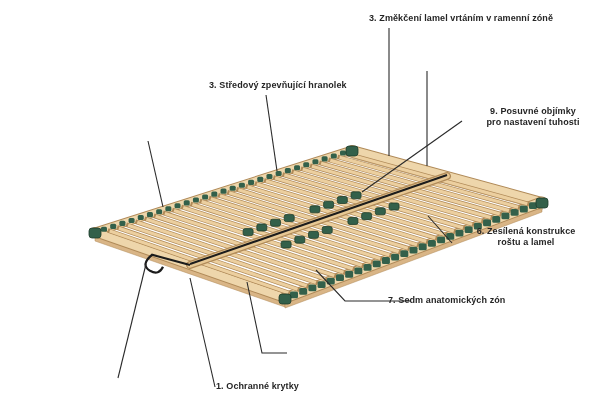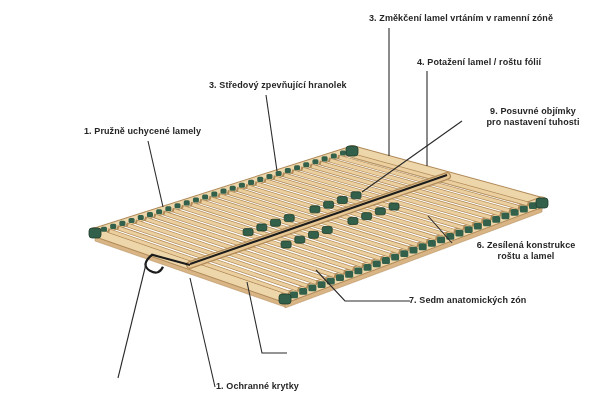--- a/index.html
+++ b/index.html
@@ -179,24 +179,22 @@
         <polyline points="427,71 427,166" fill="none" stroke="#2a2a2a" stroke-width="1.1"></polyline>
         <polyline points="462,121 362,192" fill="none" stroke="#2a2a2a" stroke-width="1.1"></polyline>
         <polyline points="452,243 428,216" fill="none" stroke="#2a2a2a" stroke-width="1.1"></polyline>
         <polyline points="410,301 345,301 316,270" fill="none" stroke="#2a2a2a" stroke-width="1.1"></polyline>
         <polyline points="287,353 262,353 247,282" fill="none" stroke="#2a2a2a" stroke-width="1.1"></polyline>
         <polyline points="215,387 190,278" fill="none" stroke="#2a2a2a" stroke-width="1.1"></polyline>
         <polyline points="118,378 146,264" fill="none" stroke="#2a2a2a" stroke-width="1.1"></polyline>
       </g>
   </svg>
 
-  <div class="label" style="left:84px;top:126px">1. Pružně uchycené lamely</div>
   <div class="label" style="left:209px;top:80px">3. Středový zpevňující hranolek</div>
   <div class="label" style="left:369px;top:13px">3. Změkčení lamel vrtáním v ramenní zóně</div>
-  <div class="label" style="left:417px;top:57px">4. Potažení lamel / roštu fólií</div>
   <div class="label center" style="left:463px;top:106px;width:140px">9. Posuvné objímky
 pro nastavení tuhosti</div>
-  <div class="label center" style="left:450px;top:240px;width:152px">6. Zesílená konstrukce
+  <div class="label center" style="left:450px;top:226px;width:152px">6. Zesílená konstrukce
 roštu a lamel</div>
-  <div class="label" style="left:409px;top:295px">7. Sedm anatomických zón</div>
+  <div class="label" style="left:388px;top:295px">7. Sedm anatomických zón</div>
   <div class="label" style="left:216px;top:381px">1. Ochranné krytky</div>
 
 </div>
 
 </body></html>

